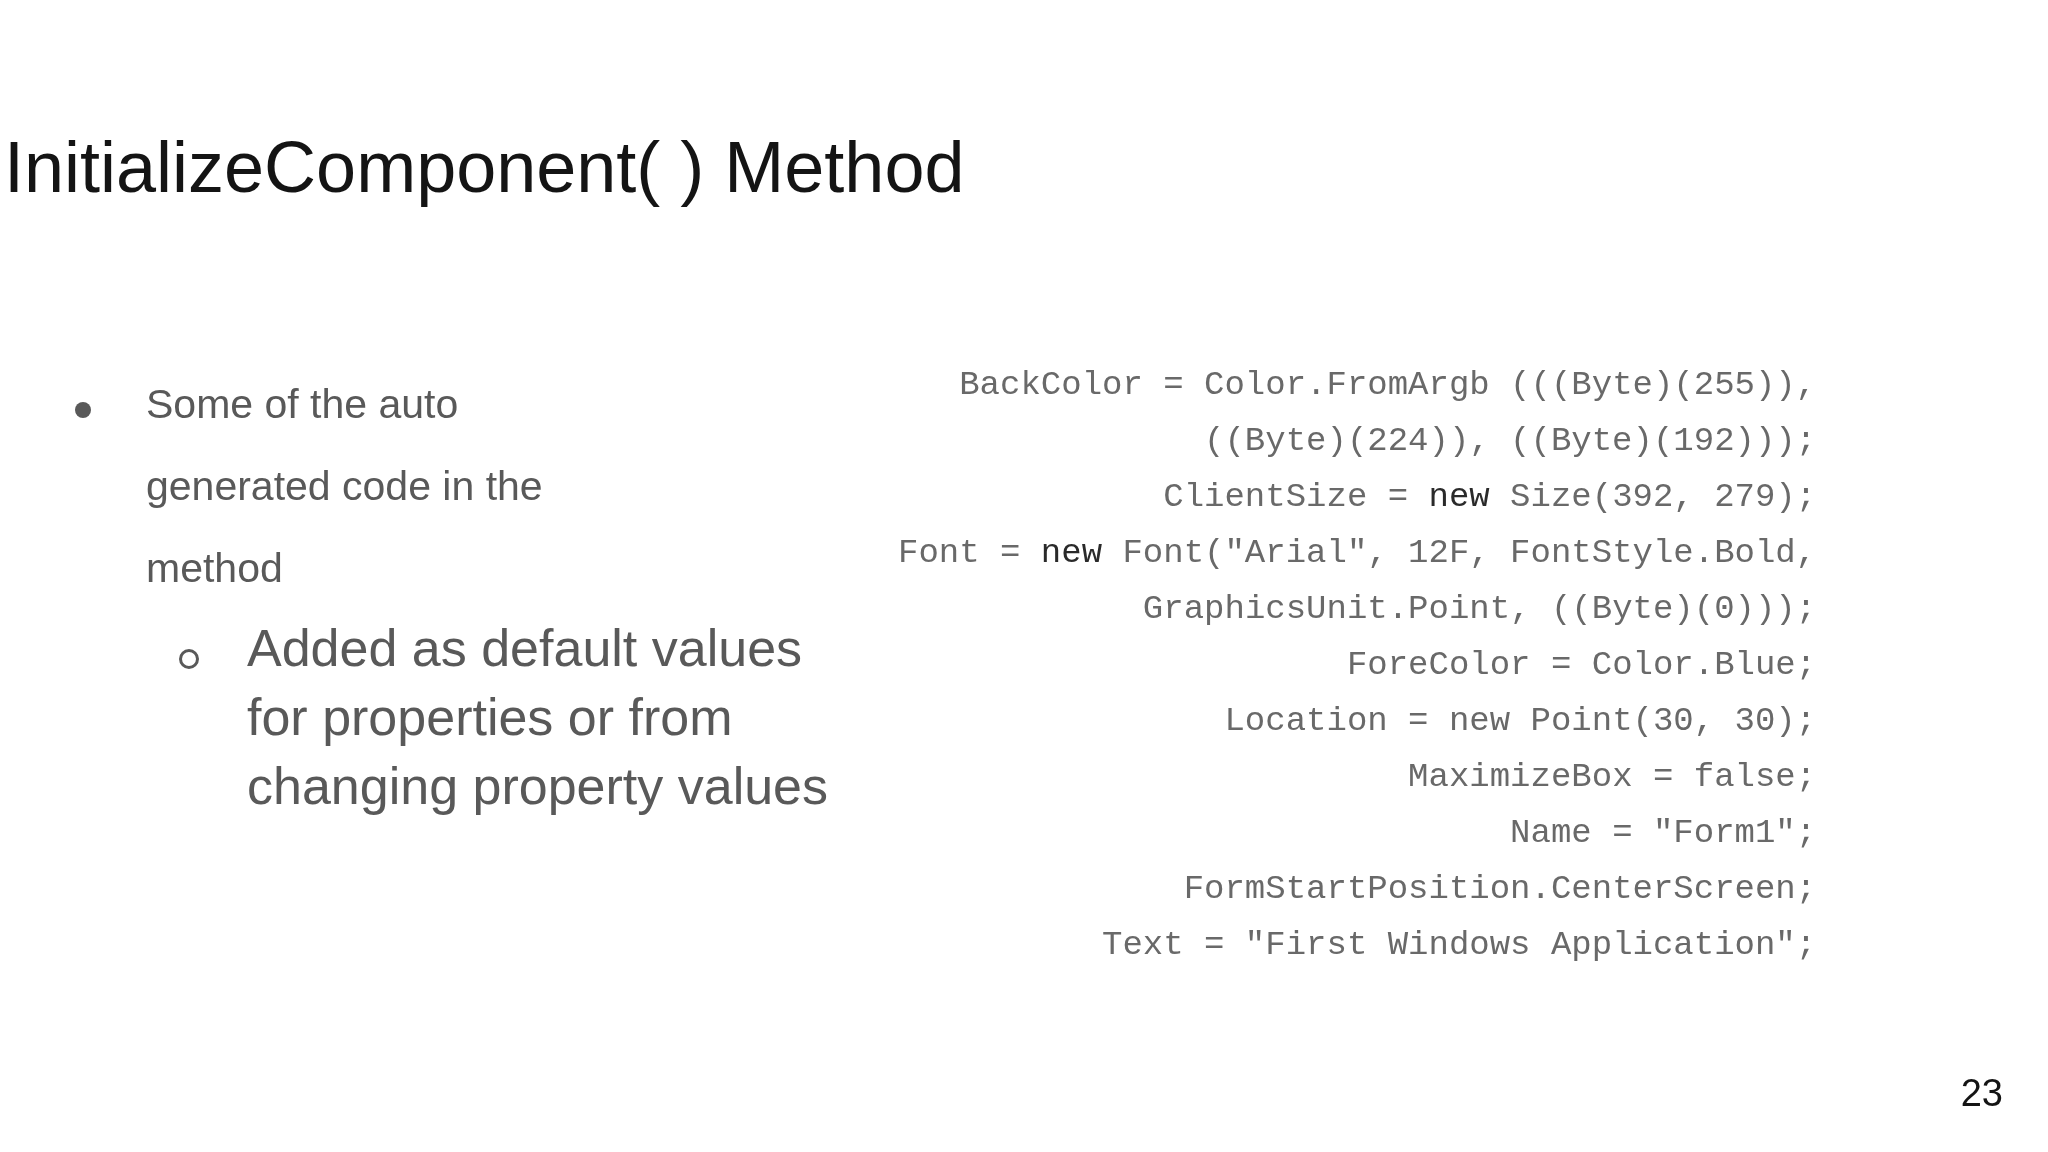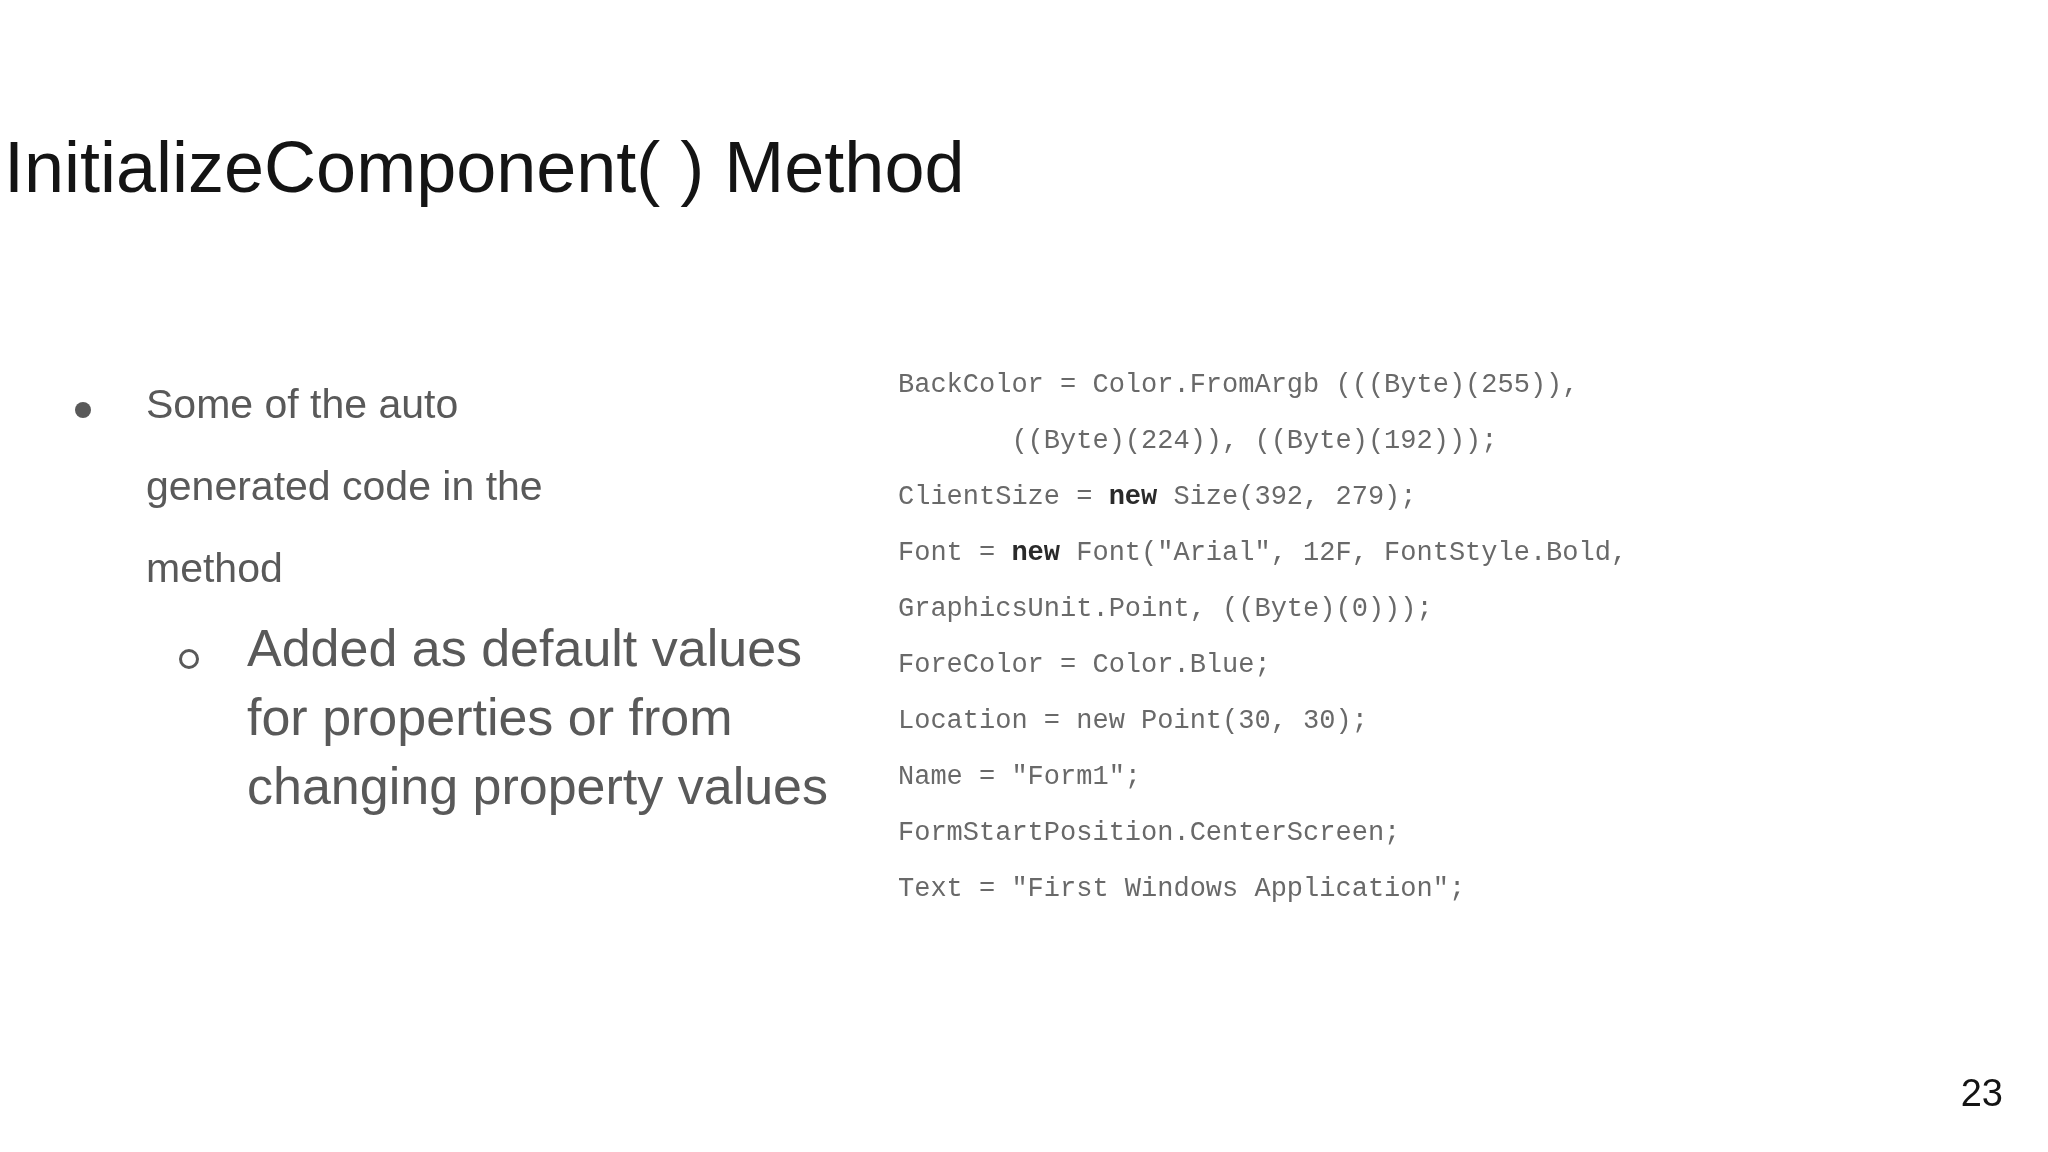--- a/index.html
+++ b/index.html
@@ -63,29 +63,30 @@
     font-size: 52px;
     line-height: 69px;
     color: var(--body-color, #595959);
     white-space: pre-line;
   }
   .code {
     position: absolute;
     left: 898px;
     top: 357px;
     font-family: "Liberation Mono", monospace;
-    font-size: 27px;
+    font-size: 34px;
     line-height: 56px;
     color: var(--code-color, #696969);
+    text-align: right;
   }
   .code-line {
     white-space: pre;
   }
   .code-line .kw {
-    font-weight: bold;
+    font-weight: normal;
     color: var(--code-bold-color, #2a2a2a);
   }
   .page-number {
     position: absolute;
     right: 45px;
     top: 1072px;
     font-size: 38px;
     color: var(--title-color, #141414);
   }
 </style>
@@ -107,20 +108,21 @@
 changing property values</div>
 
   <div class="code">
       <div class="code-line"><span>BackColor = Color.FromArgb (((Byte)(255)),</span></div>
       <div class="code-line"><span>       ((Byte)(224)), ((Byte)(192)));</span></div>
       <div class="code-line"><span>ClientSize = </span><span class="kw">new</span><span> Size(392, 279);</span></div>
       <div class="code-line"><span>Font = </span><span class="kw">new</span><span> Font("Arial", 12F, FontStyle.Bold,</span></div>
       <div class="code-line"><span>GraphicsUnit.Point, ((Byte)(0)));</span></div>
       <div class="code-line"><span>ForeColor = Color.Blue;</span></div>
       <div class="code-line"><span>Location = new Point(30, 30);</span></div>
+      <div class="code-line"><span>MaximizeBox = false;</span></div>
       <div class="code-line"><span>Name = "Form1";</span></div>
       <div class="code-line"><span>FormStartPosition.CenterScreen;</span></div>
       <div class="code-line"><span>Text = "First Windows Application";</span></div>
     </div>
 
   <div class="page-number">23</div>
 
 </div>
 
 </body></html>

